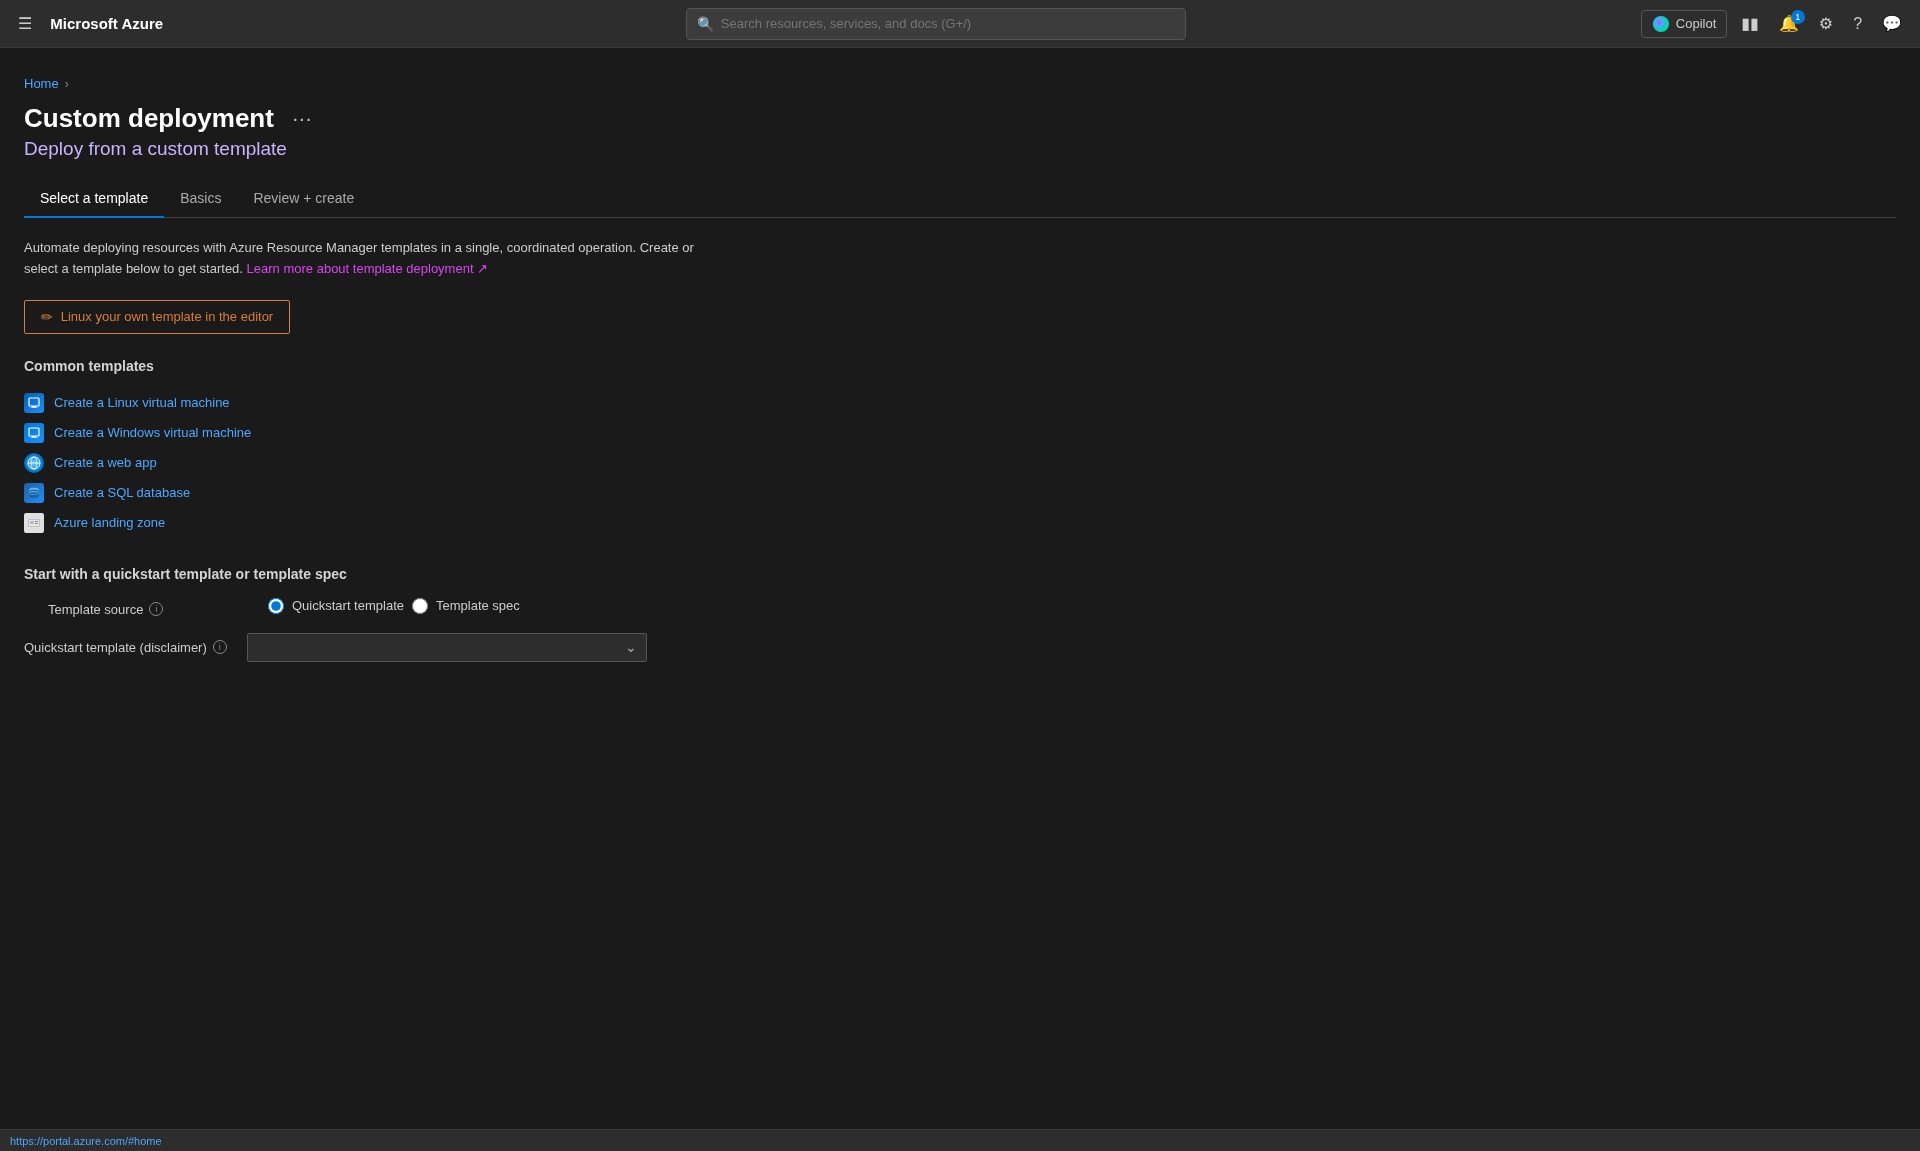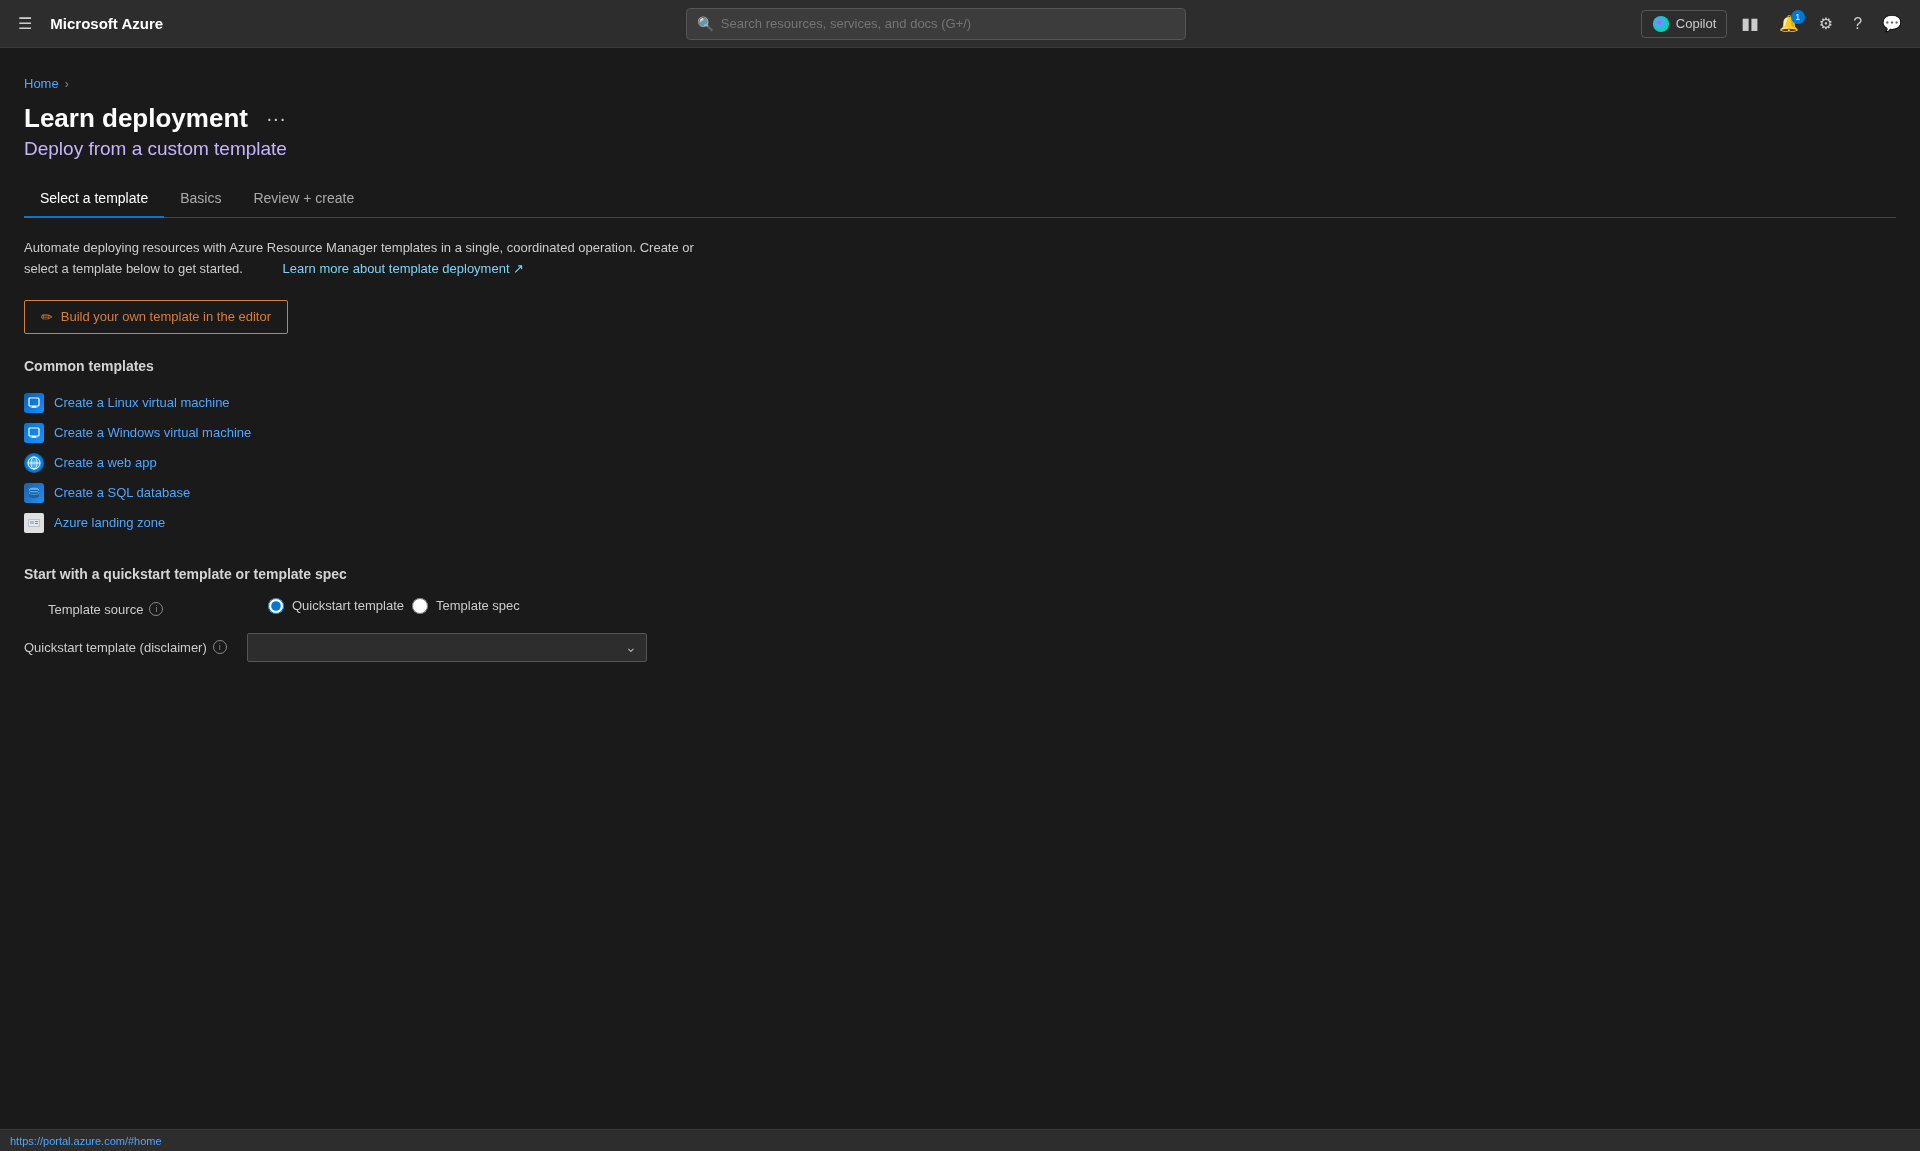--- a/index.html
+++ b/index.html
@@ -190,23 +190,22 @@
 
     
     .description {
       color: #ccc;
       font-size: 13px;
       line-height: 1.6;
       margin-bottom: 20px;
       max-width: 700px;
     }
     .description a {
-      color: #7dd3fc;
+      color: #d946ef;
       text-decoration: none;
-      margin-left: 36px;
     }
 
     
     .build-btn {
       display: inline-flex;
       align-items: center;
       gap: 8px;
       background: transparent;
       border: 1px solid #d87d3a;
       color: #d87d3a;
@@ -454,21 +453,21 @@
 <div class="main-wrapper">
 
   
   <div class="breadcrumb">
     <a href="#">Home</a>
     <span class="breadcrumb-sep">›</span>
   </div>
 
   
   <div class="page-title-row">
-    <h1 class="page-title">Learn deployment</h1>
+    <h1 class="page-title">Custom deployment</h1>
     <button class="ellipsis-btn">···</button>
   </div>
   <p class="page-subtitle">Deploy from a custom template</p>
 
   
   <div class="tabs">
     <div class="tab active">
       <span>Select a template</span>
     </div>
     <div class="tab">
@@ -481,21 +480,21 @@
 
   
   <p class="description">
     <span>Automate deploying resources with Azure Resource Manager templates in a single, coordinated operation. Create or select a template below to get started.</span>
     <a href="#">Learn more about template deployment ↗</a>
   </p>
 
   
   <button class="build-btn">
     <span style="font-size:14px;">✏</span>
-    <span>Build your own template in the editor</span>
+    <span>Linux your own template in the editor</span>
   </button>
 
   
   <div>
     <p class="section-title">Common templates</p>
     <ul class="template-list">
       <li class="template-item">
         <div class="template-icon">
           <div class="icon-vm" style="background: linear-gradient(135deg, #0060b0, #1e90ff);">
             <svg width="12" height="12" viewBox="0 0 12 12">

